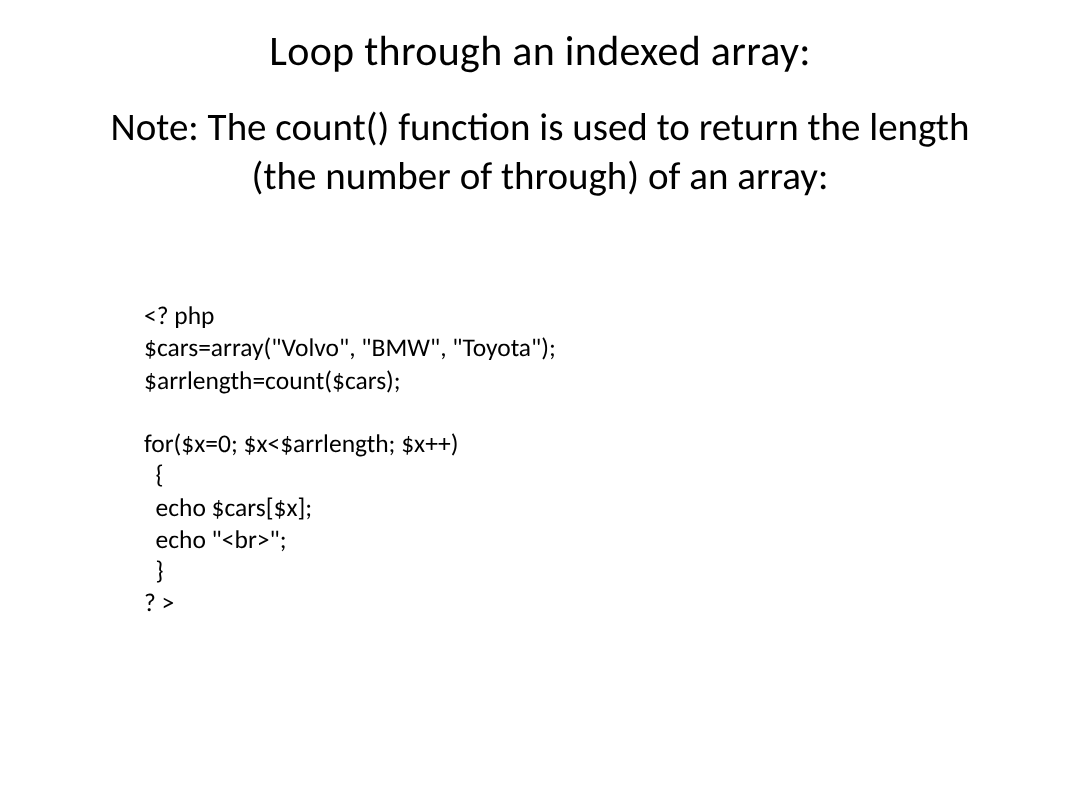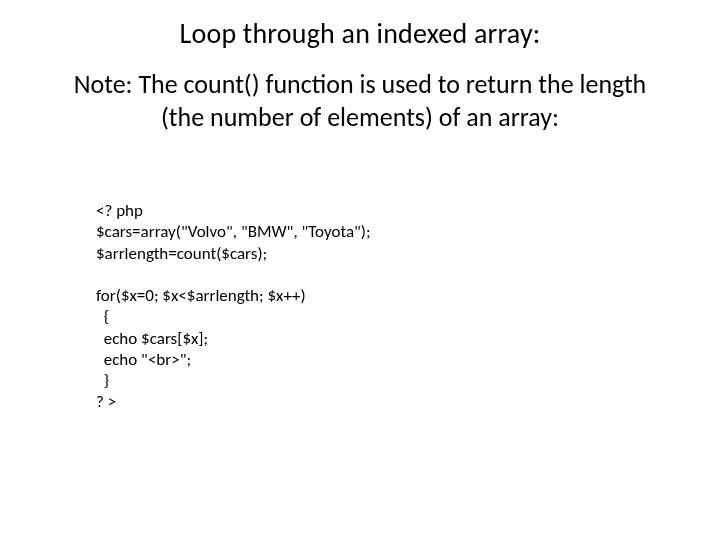--- a/index.html
+++ b/index.html
@@ -48,21 +48,21 @@
     line-height: 1.25;
     white-space: pre;
     font-family: Calibri, "Segoe UI", Arial, sans-serif;
   }
 </style>
 </head>
 <body>
 
 <div class="slide">
   <div class="title">Loop through an indexed array:</div>
-  <div class="subtitle">Note: The count() function is used to return the length (the number of elements) of an array:</div>
+  <div class="subtitle">Note: The count() function is used to return the length (the number of through) of an array:</div>
   <div class="code">&lt;? php
 $cars=array("Volvo", "BMW", "Toyota");
 $arrlength=count($cars);
 
 for($x=0; $x&lt;$arrlength; $x++)
   {
   echo $cars[$x];
   echo "&lt;br&gt;";
   }
 ? &gt;</div>

